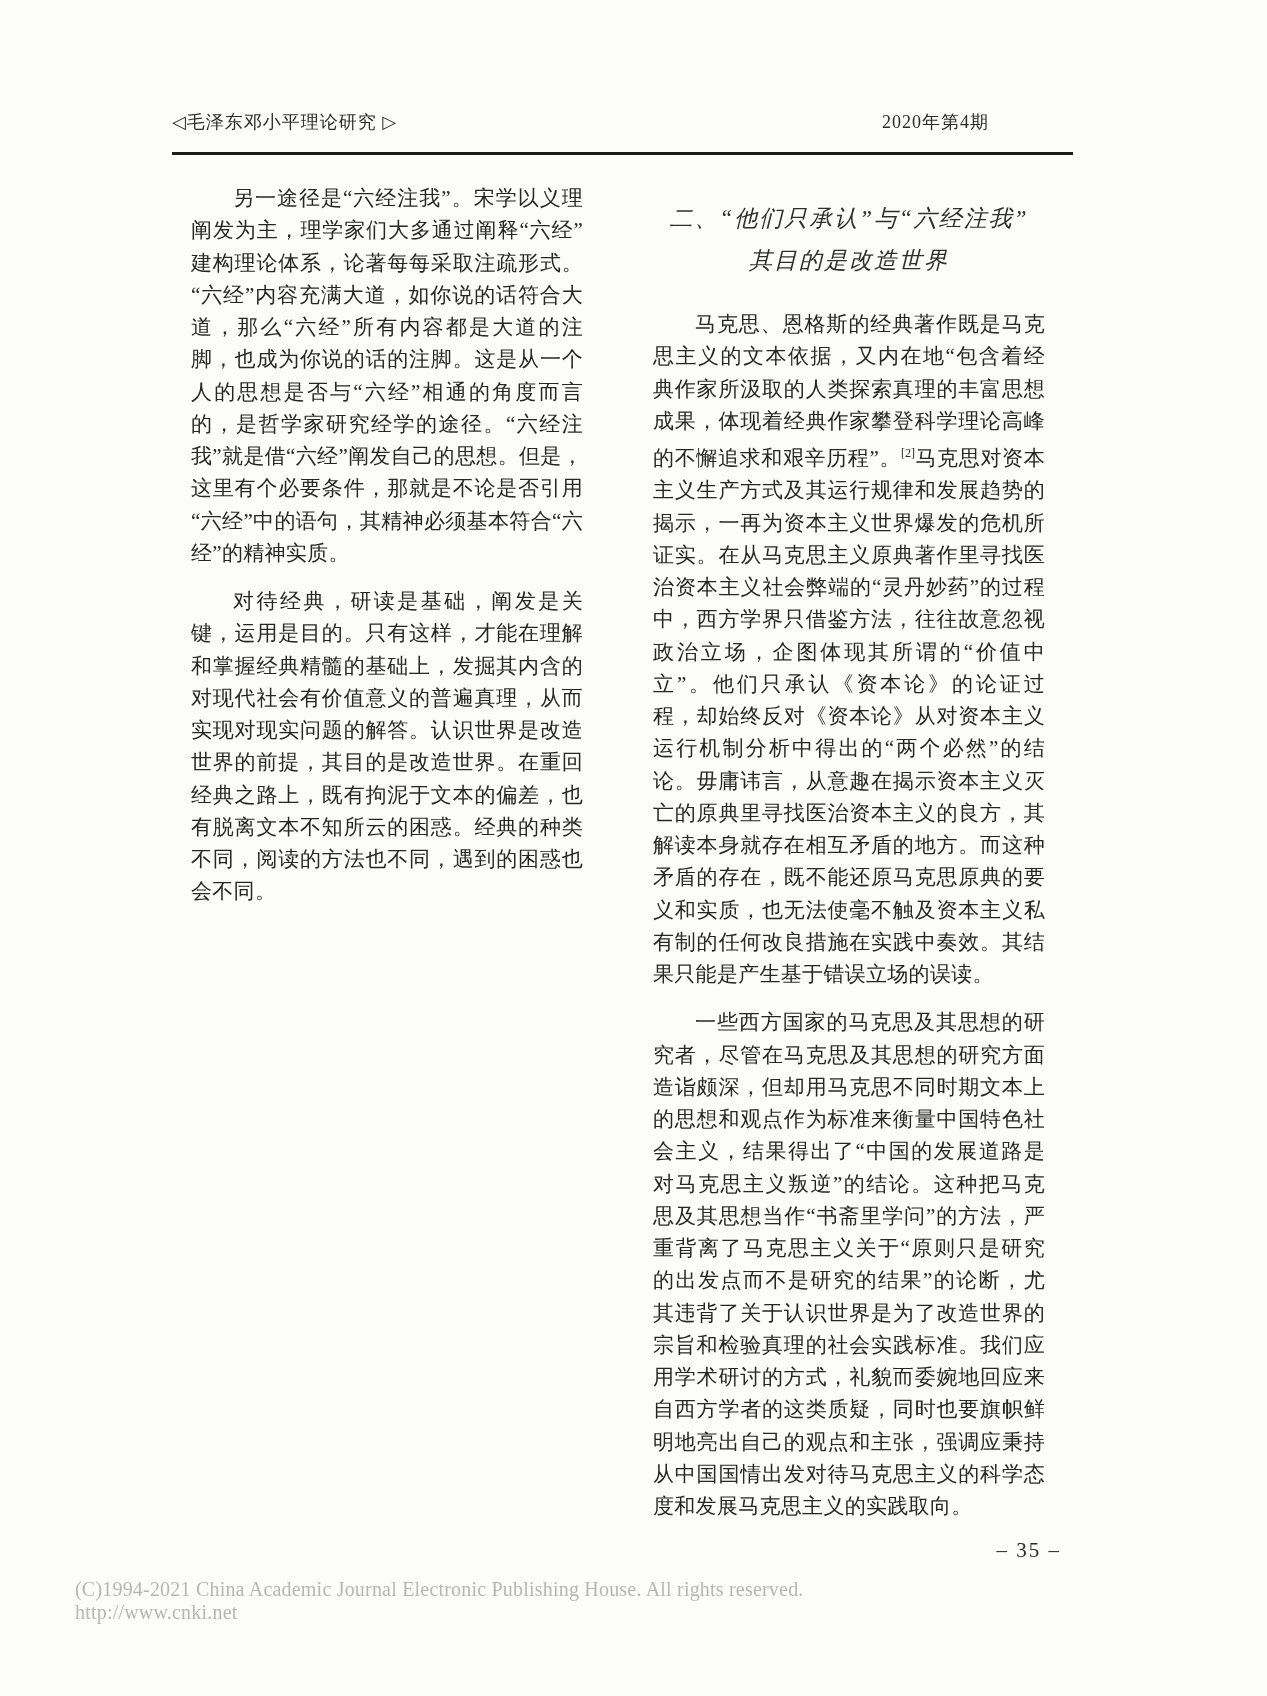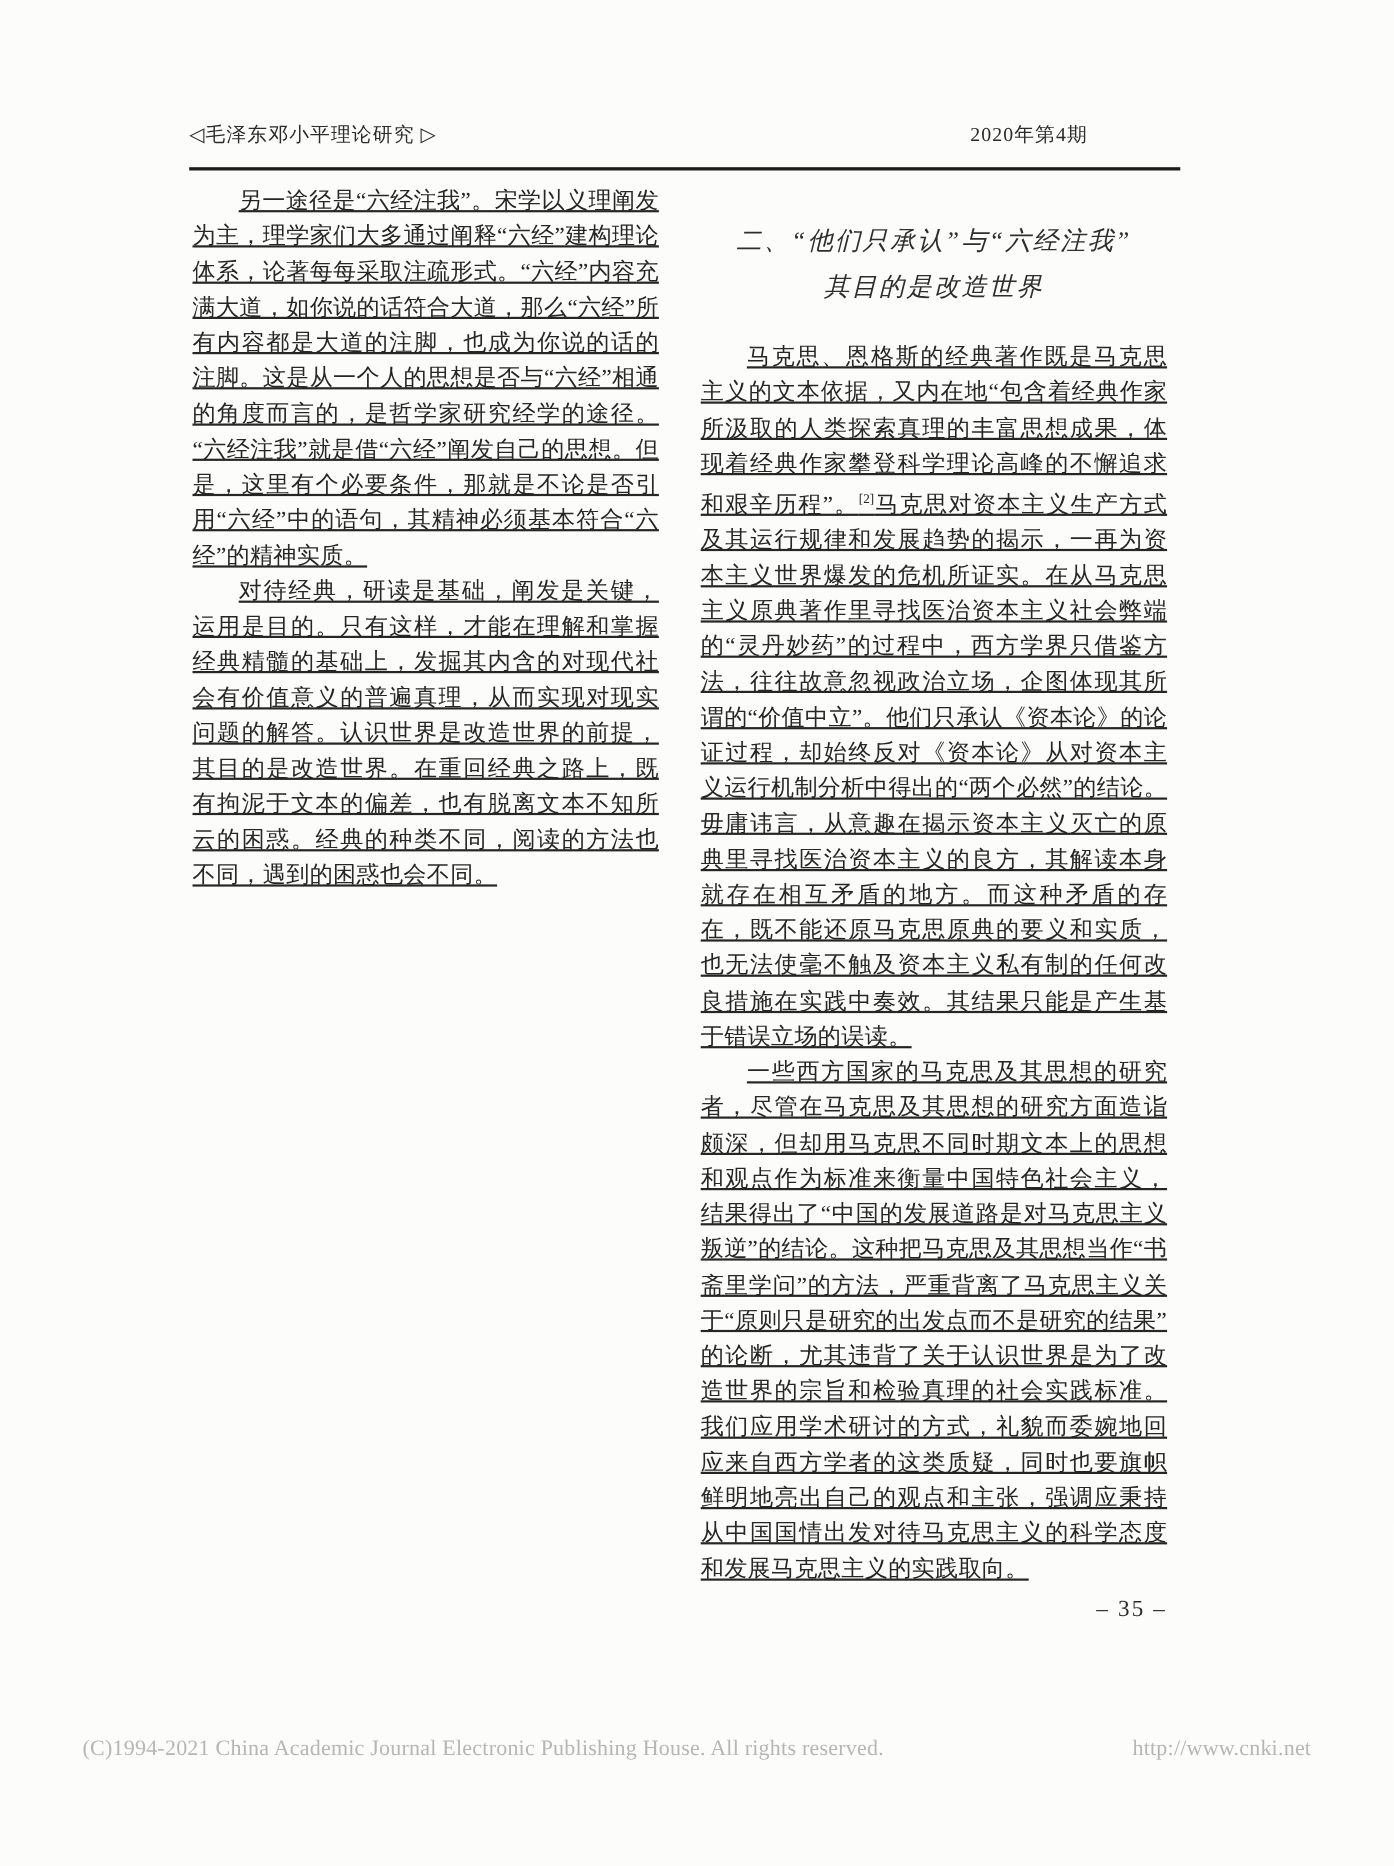--- a/index.html
+++ b/index.html
@@ -36,27 +36,26 @@
   .columns {
     position: absolute;
     top: 166px;
     left: 175px;
     width: 886px;
     display: flex;
     gap: 38px;
   }
   .col { width: 424px; }
   .col p {
-    margin: 0;
+    margin: 16px;
     font-size: 21px;
     line-height: 32.25px;
     text-align: justify;
     text-indent: 2em;
     letter-spacing: 0.3px;
-    text-decoration: underline;
   }
   .section-heading {
     margin: 32px 0 26px 0;
     font-size: 23px;
     font-weight: normal;
     font-style: italic;
     text-align: center;
     letter-spacing: 2px;
     color: #2e2e2e;
   }
@@ -78,20 +77,21 @@
   .footer {
     position: absolute;
     top: 1578px;
     left: 75px;
     width: 1117px;
     display: flex;
     justify-content: space-between;
     font-size: 20px;
     color: #b6b6b6;
     letter-spacing: 0.2px;
+    flex-direction: column;
   }
 </style>
 </head>
 <body>
 
 <div class="page">
 
   <div class="running-head">
     <span class="jtitle">◁毛泽东邓小平理论研究 ▷</span>
     <span class="issue">2020年第4期</span>

